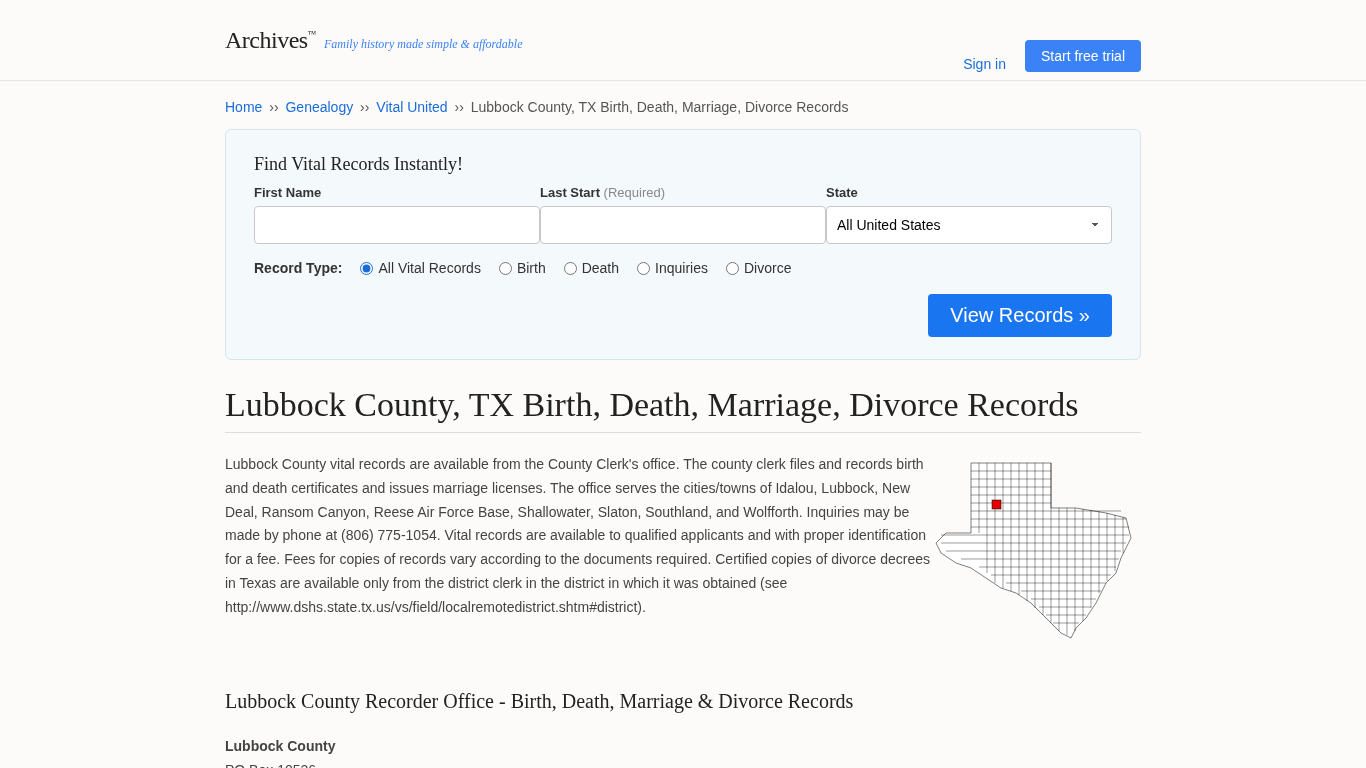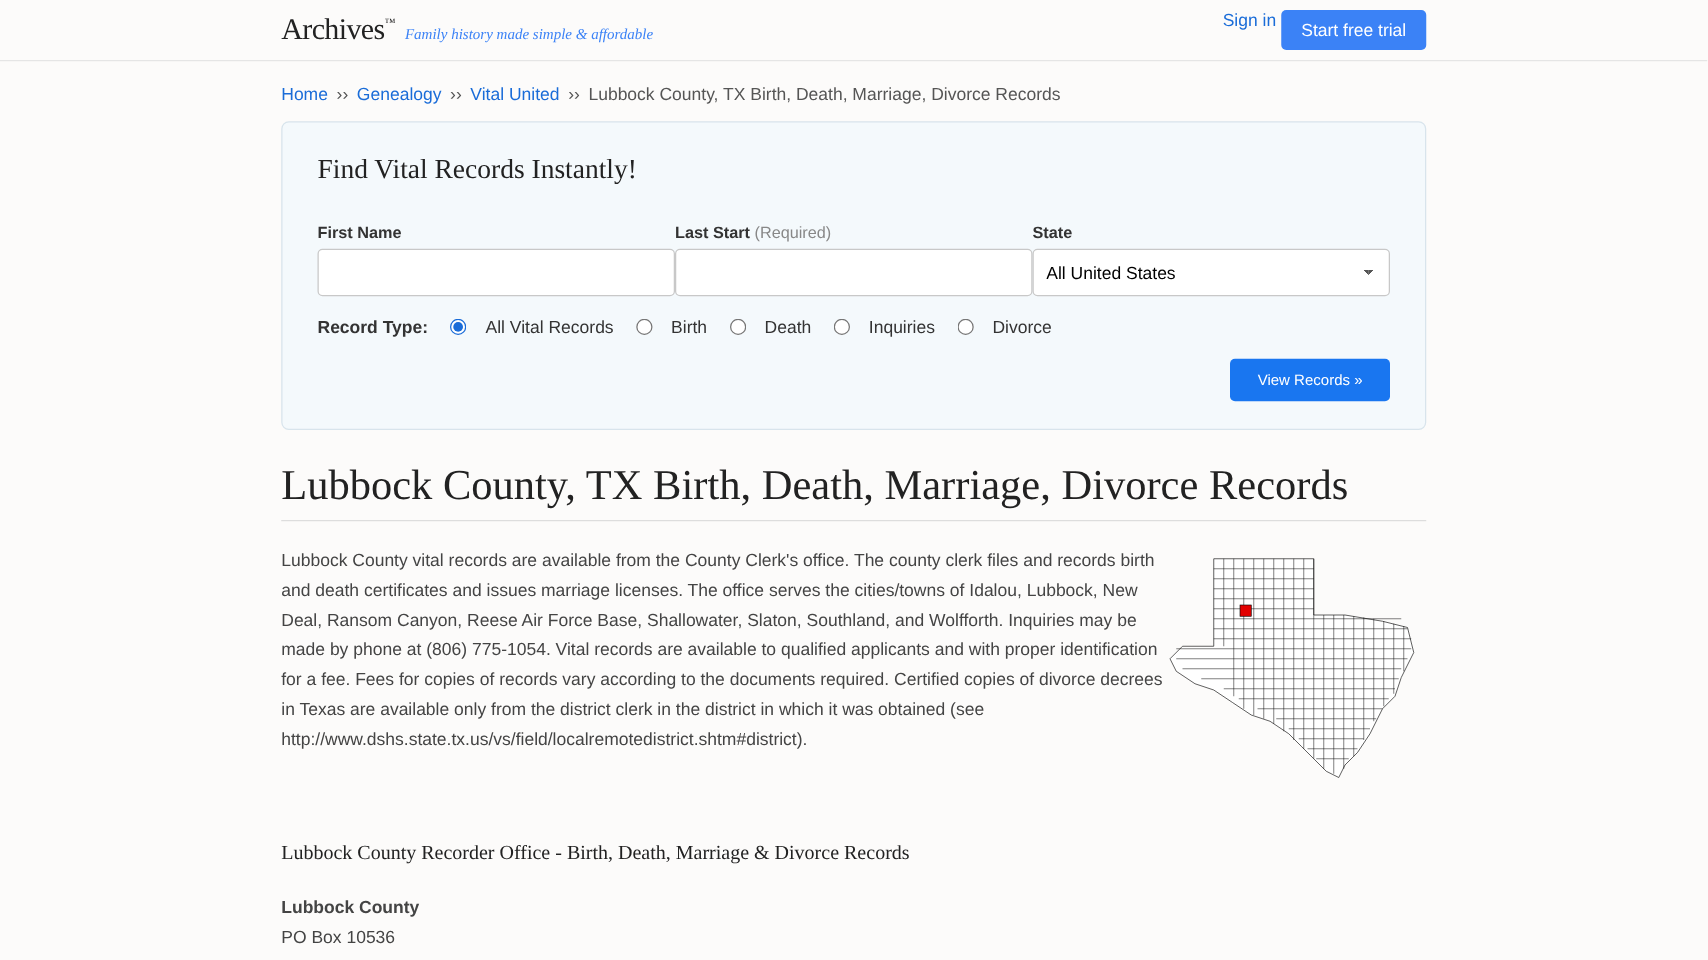--- a/index.html
+++ b/index.html
@@ -38,22 +38,23 @@
     }
     .logo sup { font-size: 9px; vertical-align: top; position: relative; top: 2px; }
     .tagline {
       font-family: Georgia, serif;
       font-style: italic;
       font-size: 12px;
       color: #3b82f6;
     }
     .header-actions {
       display: flex;
-      align-items: flex-start;
-      gap: 4px;
+      align-items: flex-end;
+      gap: 19px;
+      margin-top: 32px;
     }
     .signin-link {
       color: #1a6cd8;
       text-decoration: none;
       font-size: 14px;
     }
     .cta-btn {
       background: #3b82f6;
       color: #fff;
       border: none;
@@ -74,23 +75,23 @@
     .breadcrumb .sep { color: #555; margin: 0 3px; }
     .search-box {
       background: #f4f9fc;
       border: 1px solid #d8e4ec;
       border-radius: 6px;
       padding: 24px 28px 22px;
       margin-bottom: 26px;
     }
     .search-title {
       font-family: Georgia, serif;
-      font-size: 22px;
+      font-size: 18px;
       color: #222;
-      margin-bottom: 30px;
+      margin-bottom: 10px;
       font-weight: normal;
     }
     .search-row {
       display: flex;
       margin-bottom: 16px;
     }
     .field-group {
       flex: 1;
     }
     .field-label {
@@ -128,33 +129,33 @@
       color: #333;
       margin-bottom: 18px;
       flex-wrap: wrap;
     }
     .radio-row .rt-label {
       font-weight: bold;
     }
     .radio-opt {
       display: flex;
       align-items: center;
-      gap: 15px;
+      gap: 5px;
     }
     .radio-opt input { accent-color: #1a6cd8; }
     .search-submit-row {
       text-align: right;
     }
     .submit-btn {
       background: #1976f0;
       color: #fff;
       border: none;
       padding: 10px 22px;
       border-radius: 4px;
-      font-size: 12px;
+      font-size: 20px;
       cursor: pointer;
     }
     .page-title {
       font-family: Georgia, serif;
       font-size: 34px;
       font-weight: normal;
       color: #222;
       padding-bottom: 8px;
       border-bottom: 1px solid #ddd;
       margin-bottom: 20px;
@@ -171,21 +172,21 @@
     .map-area {
       width: 210px;
       flex-shrink: 0;
     }
     .map-svg {
       width: 100%;
       height: auto;
     }
     .section-title {
       font-family: Georgia, serif;
-      font-size: 16px;
+      font-size: 20px;
       font-weight: normal;
       color: #222;
       margin-top: 34px;
       margin-bottom: 22px;
     }
     .address-block {
       font-size: 14px;
       line-height: 1.7;
       color: #444;
     }

